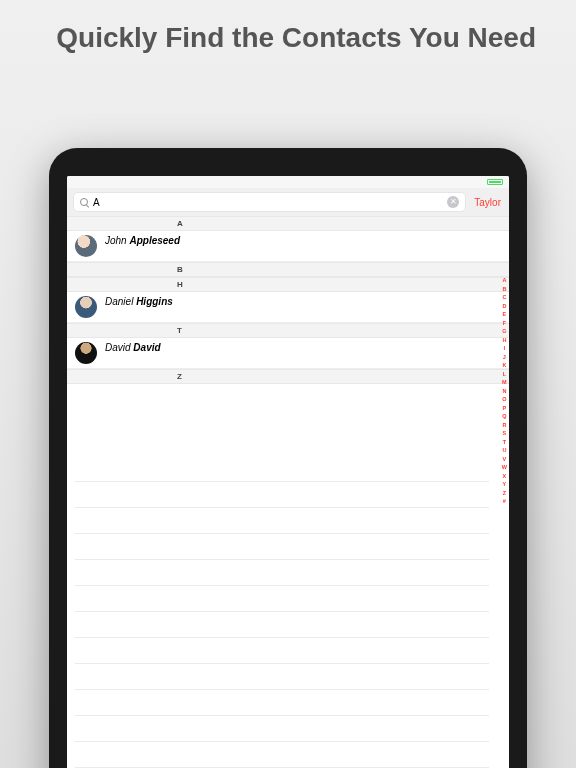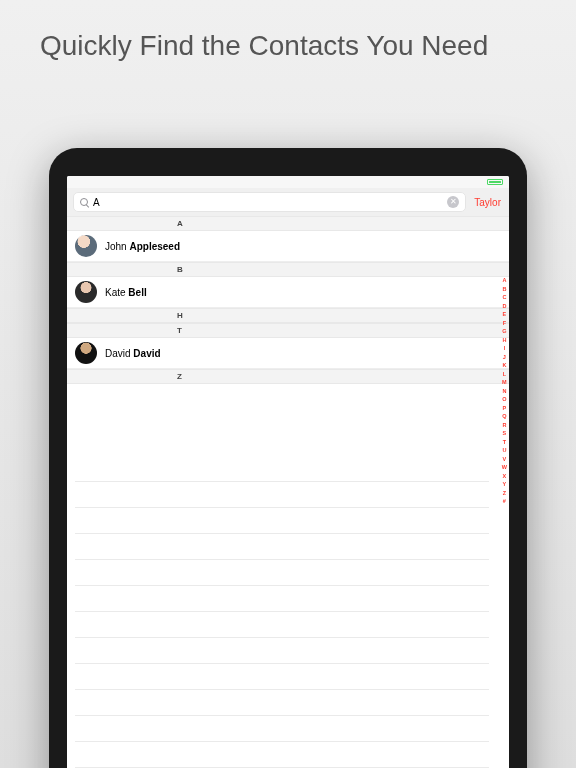--- a/index.html
+++ b/index.html
@@ -3,25 +3,25 @@
 <meta charset="utf-8">
 <style>
   * { box-sizing: border-box; margin: 0; padding: 0; }
   html, body { width: 576px; height: 768px; }
   body {
     font-family: -apple-system, "Helvetica Neue", Helvetica, Arial, sans-serif;
     background: linear-gradient(180deg, #f0f0f0 0%, #dedede 100%);
     overflow: hidden;
   }
   .hero {
-    text-align: left;
-    padding: 28px 40px 20px;
+    text-align: right;
+    padding: 20px 40px 20px;
     color: #555;
     font-size: 28px;
-    font-weight: 400;
+    font-weight: 700;
     line-height: 1.25;
   }
   .tablet {
     position: absolute;
     left: 50%;
     transform: translateX(-50%);
     top: 148px;
     width: 478px;
     height: 700px;
     background: #1a1a1a;
@@ -96,23 +96,24 @@
     flex:1; position:relative; overflow:hidden;
   }
   .section-header {
     background:#f3f3f3;
     font-size:8px; font-weight:600; color:#444;
     padding: 2px 0 2px 110px;
     border-top: 0.5px solid #e8e8e8;
     border-bottom: 0.5px solid #e8e8e8;
   }
   .contact-row {
-    display:flex; align-items:center;
+    display:flex; align-items:flex-start;
     padding: 4px 8px;
     border-bottom: 0.5px solid #eee;
+    font-style: italic;
   }
   .avatar {
     width:22px; height:22px; border-radius:50%;
     background:#888; margin-right:8px;
     background-size:cover; background-position:center;
     display:inline-block;
   }
   .av1{background:radial-gradient(circle at 40% 30%, #f4d9c6 30%, #5b6b7a 32%);}
   .av2{background:radial-gradient(circle at 50% 30%, #e8c7b0 28%, #2a2a2a 30%);}
   .av3{background:radial-gradient(circle at 50% 30%, #e8c7b0 28%, #1a1a1a 30%);}
@@ -158,25 +159,25 @@
     </div>
 
     <div class="list">
       <div id="sections">
           <div class="section-header">A</div>
           <div class="contact-row">
             <span class="avatar av1"></span>
             <span class="contact-name">John <b>Appleseed</b></span>
           </div>
           <div class="section-header">B</div>
+          <div class="section-header">H</div>
           <div class="contact-row">
-            <span class="avatar av2"></span>
-            <span class="contact-name">Kate <b>Bell</b></span>
+            <span class="avatar av4"></span>
+            <span class="contact-name">Daniel <b>Higgins</b></span>
           </div>
-          <div class="section-header">H</div>
           <div class="section-header">T</div>
           <div class="contact-row">
             <span class="avatar av5"></span>
             <span class="contact-name">David <b>David</b></span>
           </div>
           <div class="section-header">Z</div>
         </div>
 
       <div class="ruled">
         <div></div>

